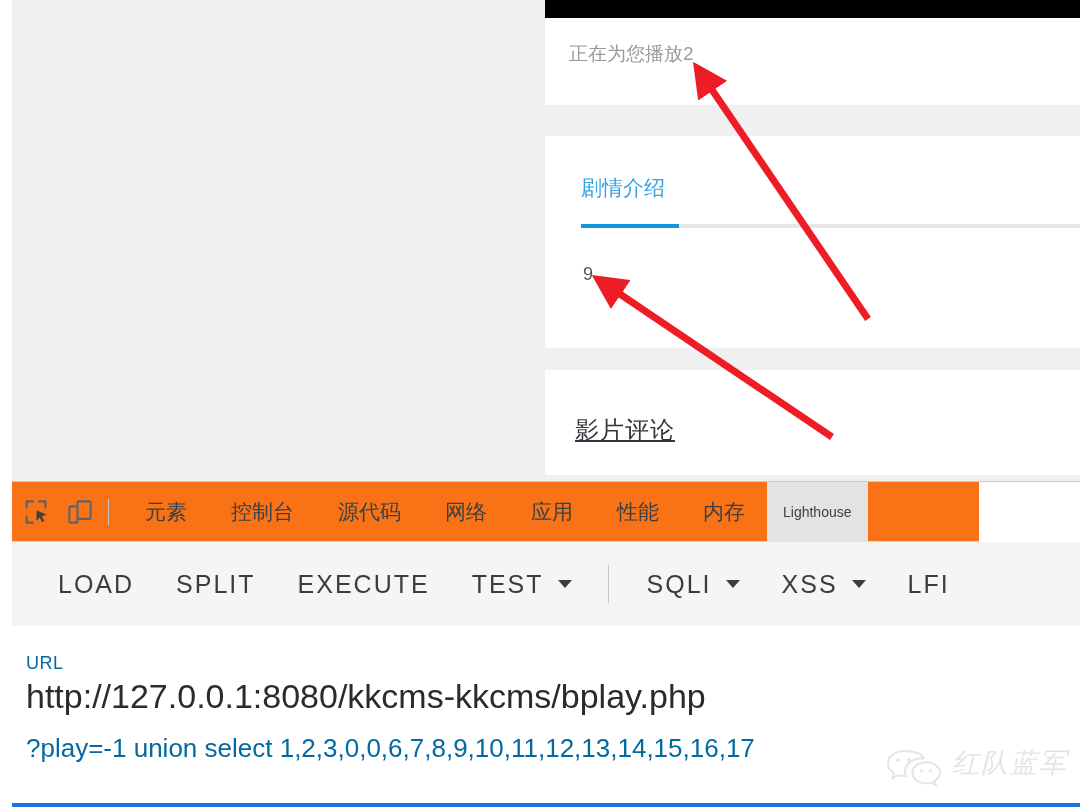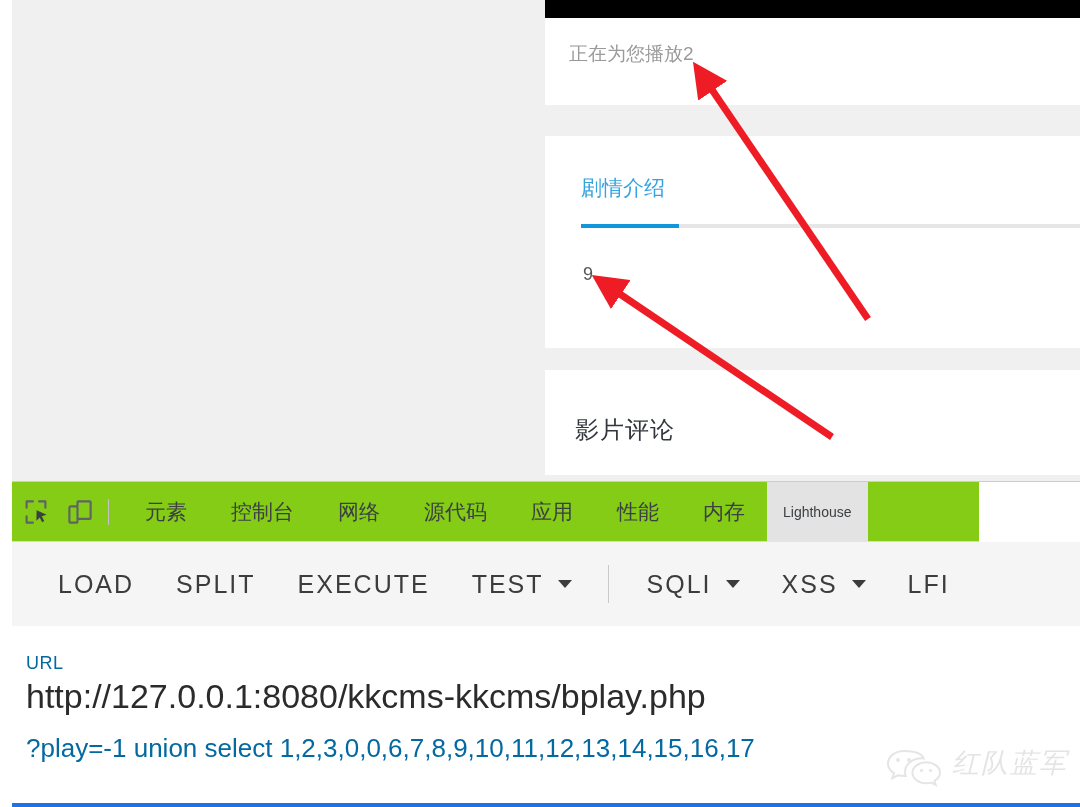--- a/index.html
+++ b/index.html
@@ -51,36 +51,37 @@
   }
   .intro-body {
     position: absolute; left: 38px; top: 126px;
     font-size: 18px; color: #555555; line-height: 24px;
   }
   .card-comment { top: 370px; height: 105px; }
   .comment-title {
     position: absolute; left: 30px; top: 44px;
     font-size: 24px; color: #33373d; line-height: 32px;
     letter-spacing: 1px;
+    text-decoration: underline;
   }
 
   
   .annot { position: absolute; left: 0; top: 0; width: 1080px; height: 481px;
            pointer-events: none; }
 
   
   .devtools {
     position: absolute; left: 0; top: 481px; width: 1080px; height: 326px;
     background: #ffffff;
     border-top: 1px solid #cccccc;
   }
   .dt-tabbar {
     position: relative;
     height: 60px; width: 967px;
-    background: #84cc16;
+    background: #f97316;
     border-bottom: 1px solid #d8d8d8;
     display: flex; align-items: center;
   }
   .dt-icons { display: flex; align-items: center; height: 60px; padding-left: 2px; }
   .dt-icon-btn {
     width: 44px; height: 44px; display: flex; align-items: center; justify-content: center;
   }
   .dt-sep {
     width: 1px; height: 26px; background: #c4c4c4; margin: 0 14px 0 6px;
   }
@@ -206,22 +207,22 @@
           <svg width="30" height="30" viewBox="0 0 24 24">
             <rect x="3.5" y="7.5" width="6.5" height="13" rx="1.2" fill="none" stroke="#5f6368" stroke-width="1.7"></rect>
             <path d="M10 7.5V4.2a.7.7 0 0 1 .7-.7h9.1a.7.7 0 0 1 .7.7v12.6a.7.7 0 0 1-.7.7H10" fill="none" stroke="#5f6368" stroke-width="1.7"></path>
           </svg>
         </div>
         <div class="dt-sep"></div>
       </div>
       <div id="dt-tabs" style="display:flex;align-items:center;height:60px;">
           <div class="dt-tab cjk">元素</div>
           <div class="dt-tab cjk">控制台</div>
+          <div class="dt-tab cjk">源代码</div>
           <div class="dt-tab cjk">网络</div>
-          <div class="dt-tab cjk">源代码</div>
           <div class="dt-tab cjk">应用</div>
           <div class="dt-tab cjk">性能</div>
           <div class="dt-tab cjk">内存</div>
           <div class="dt-tab hovered">Lighthouse</div>
         </div>
     </div>
 
     <div class="hb-toolbar">
       <div id="hb-buttons" style="display:flex;align-items:center;">
           <div class="hb-btn">

